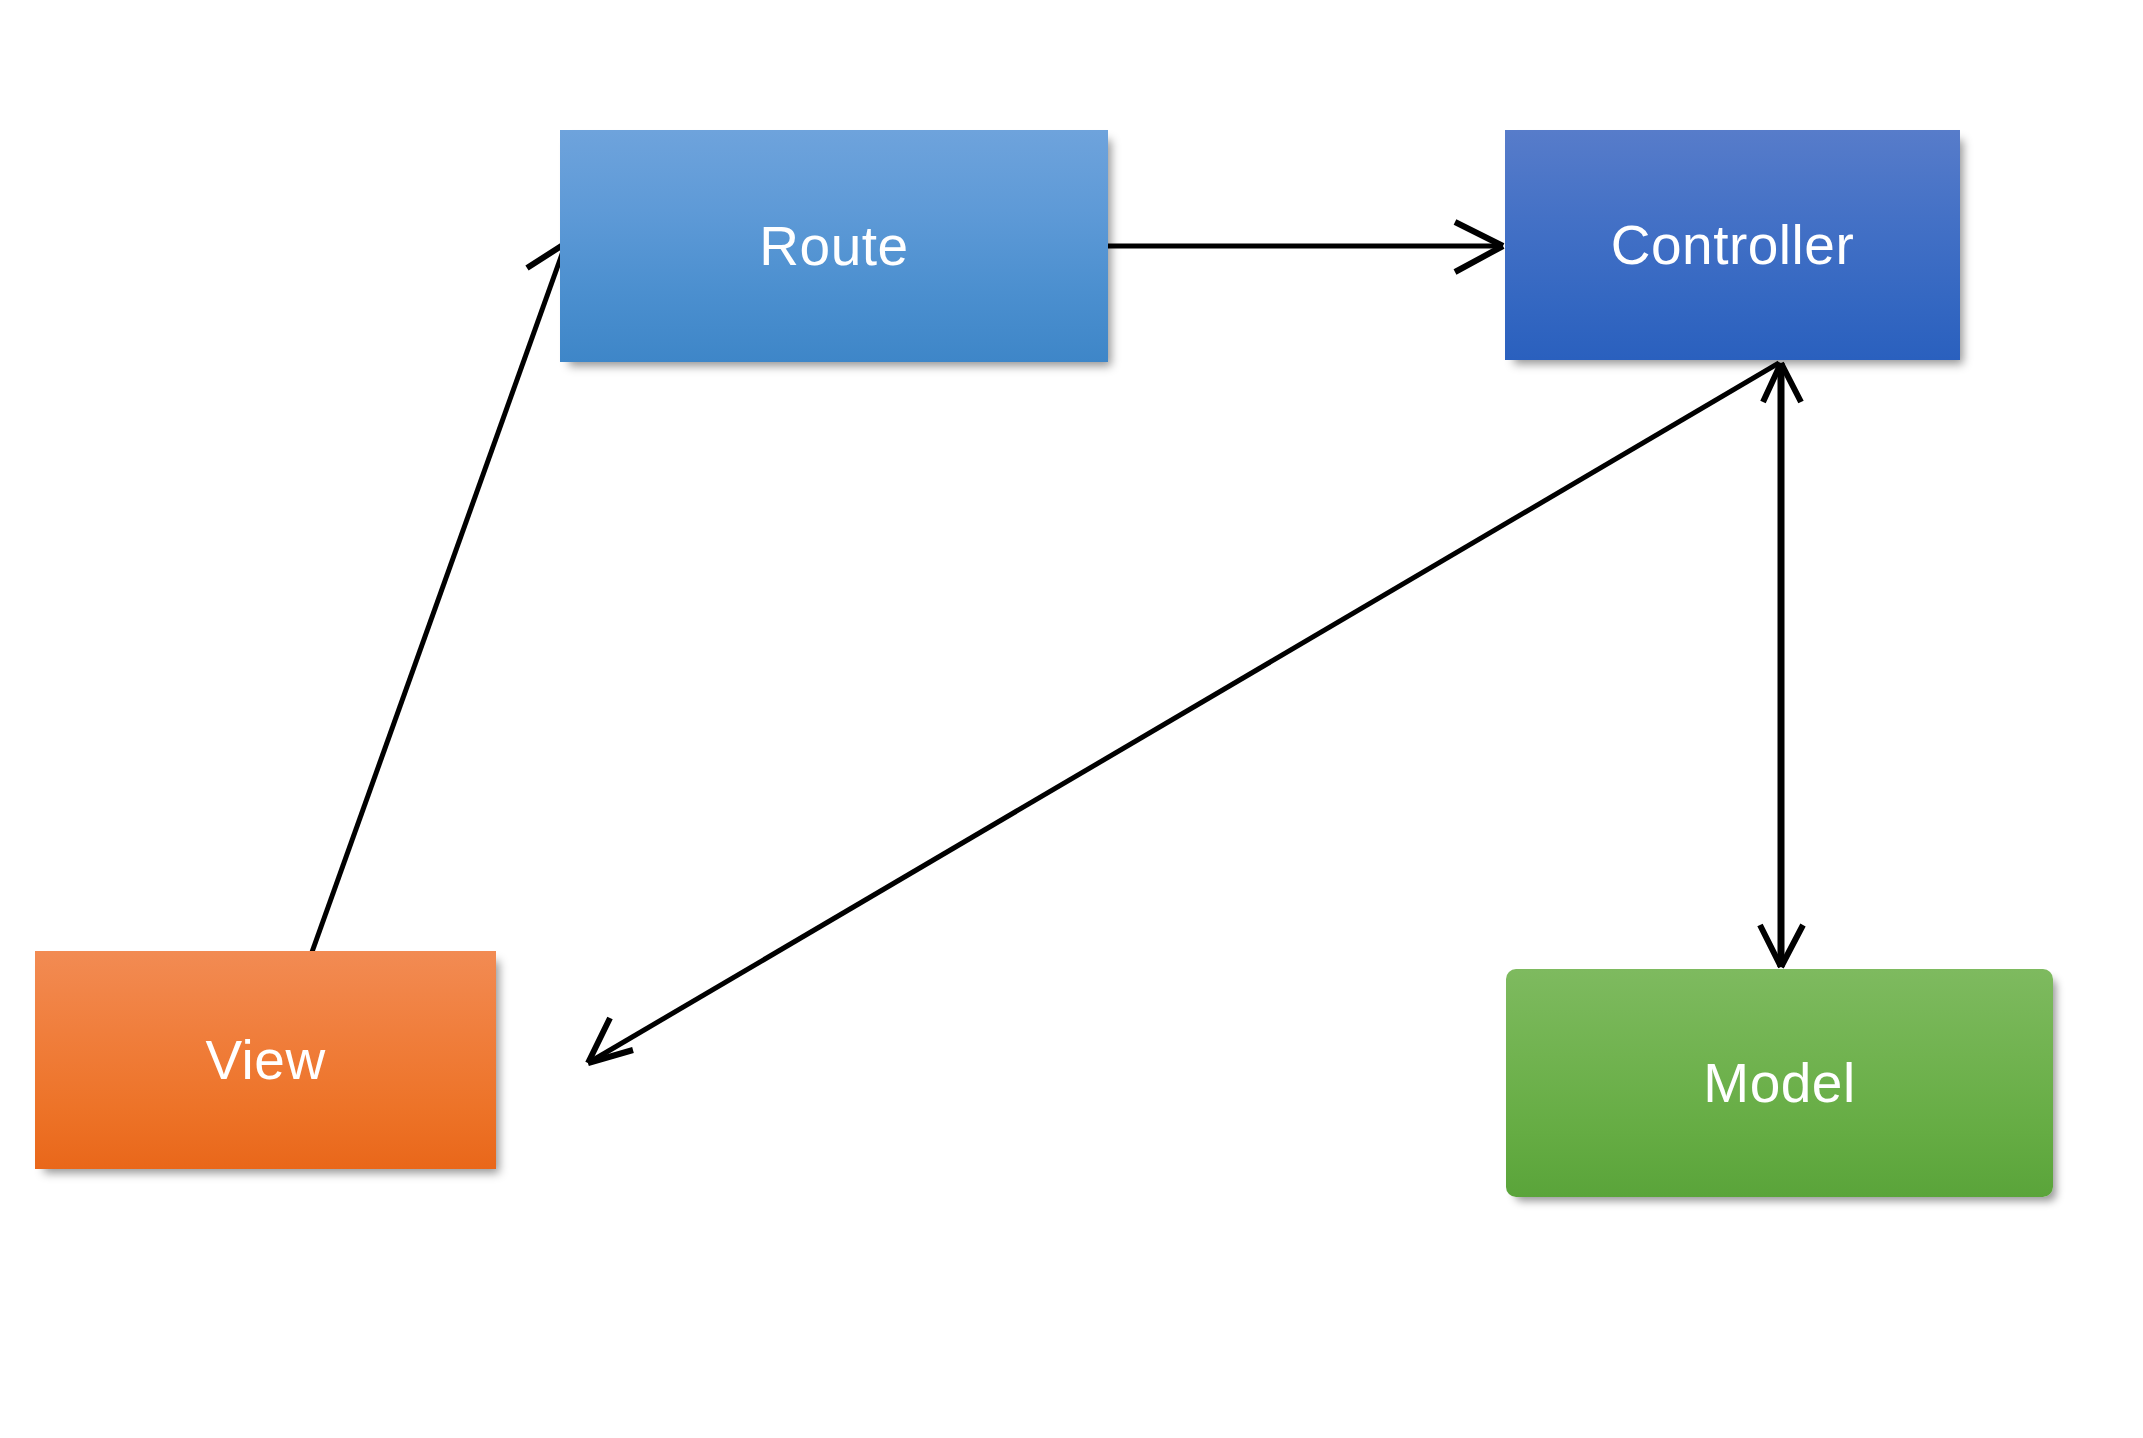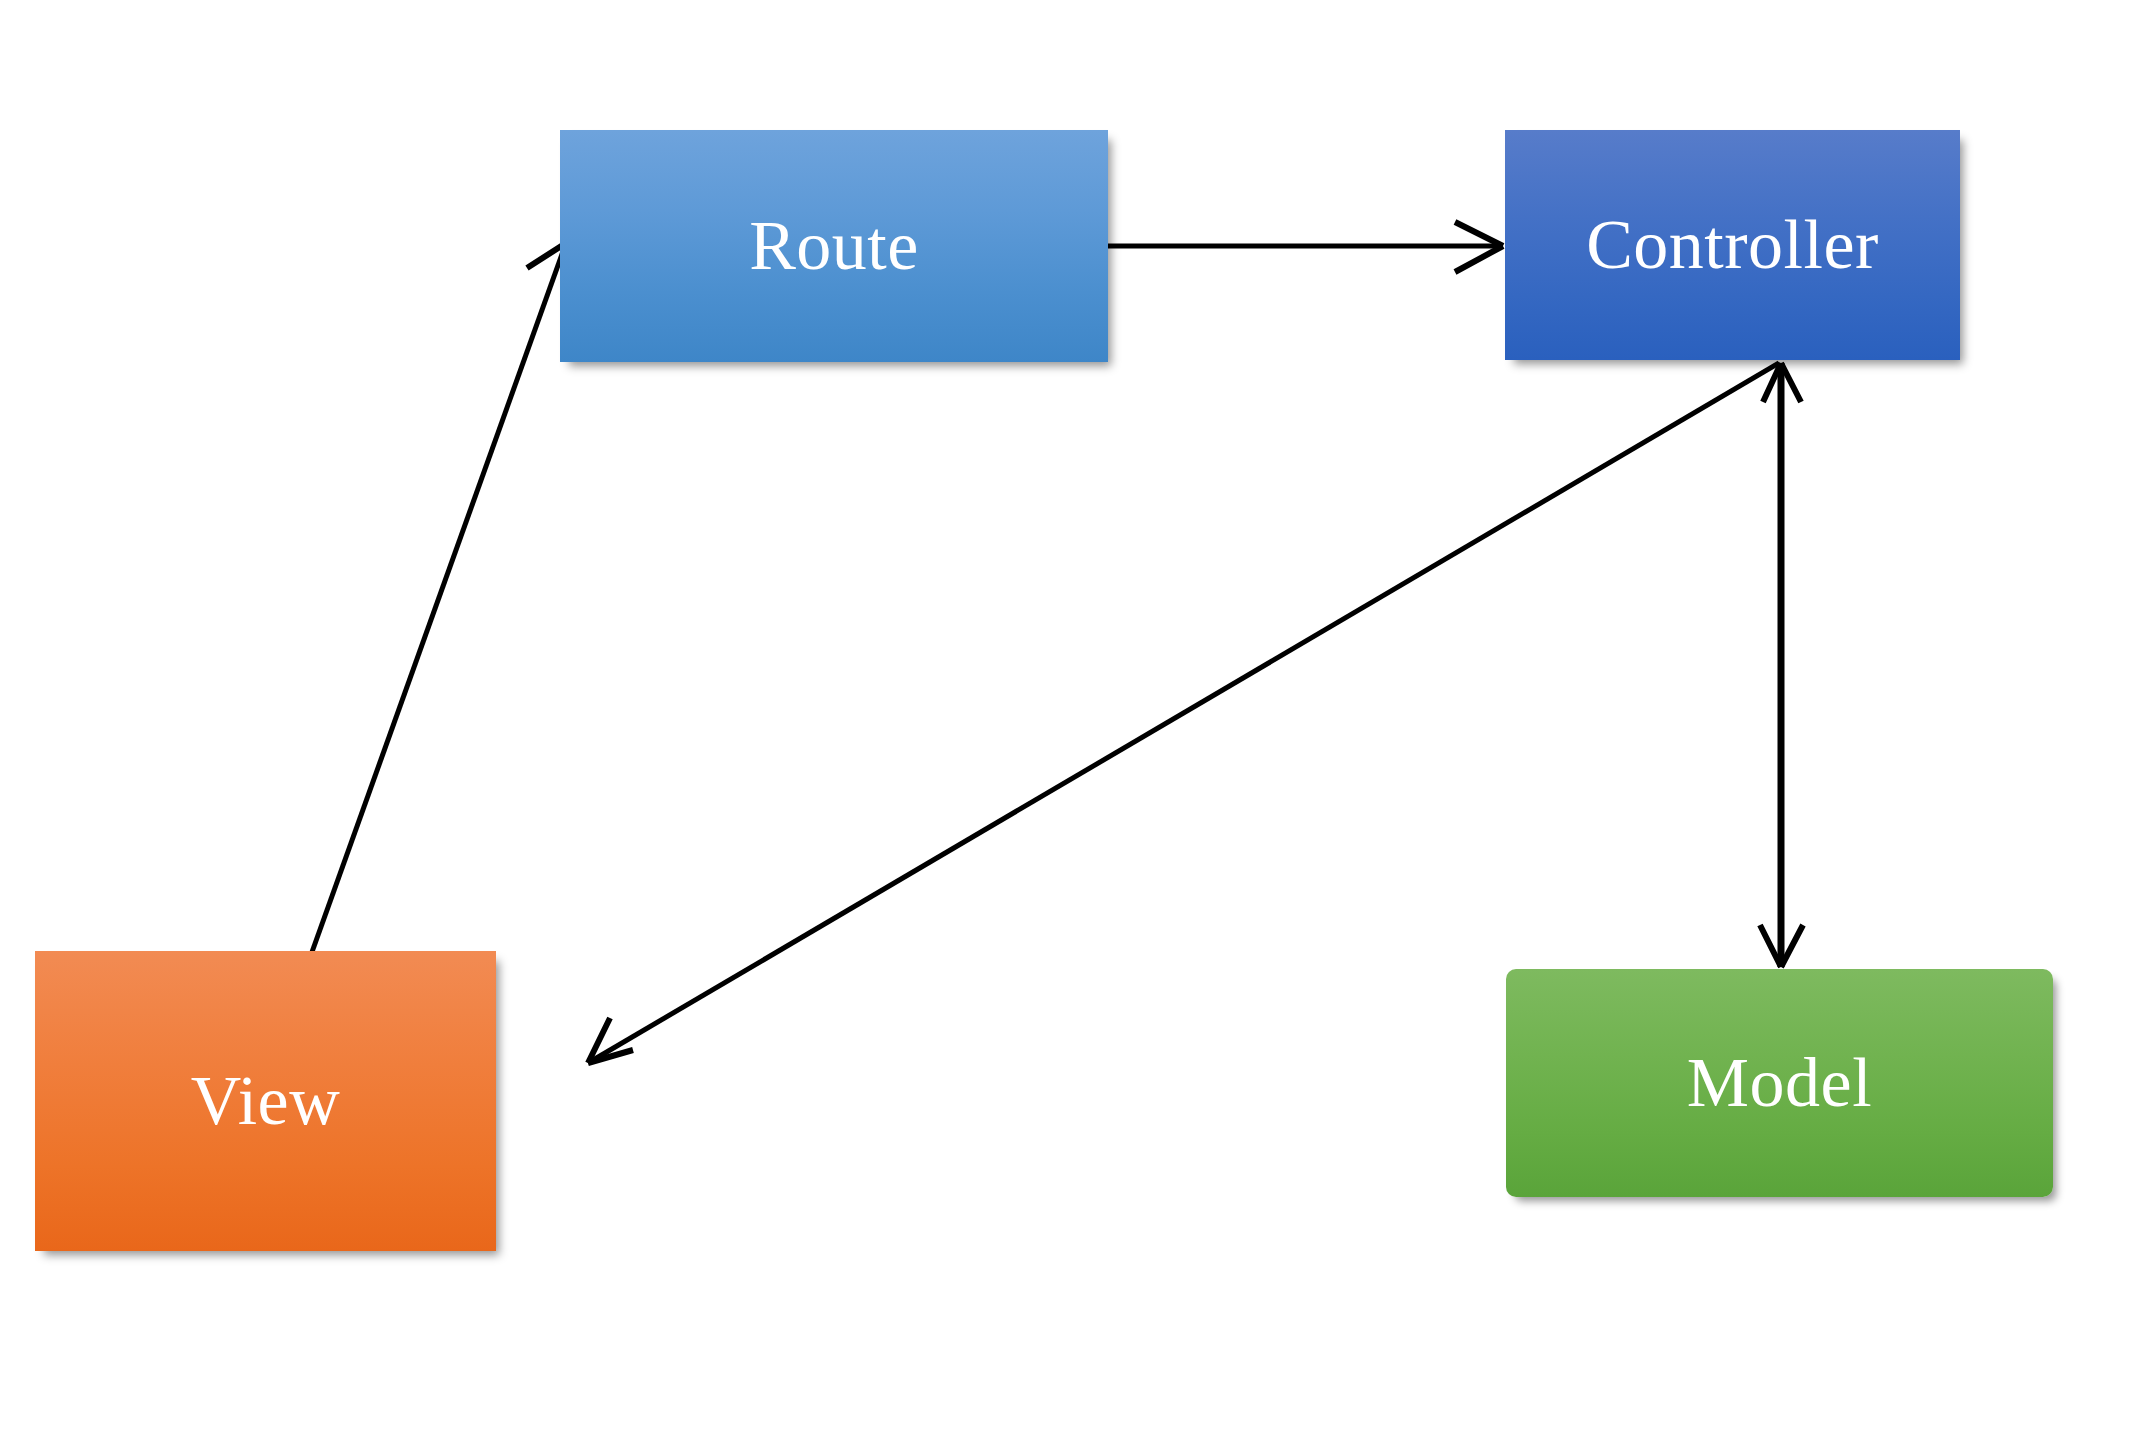--- a/index.html
+++ b/index.html
@@ -31,39 +31,39 @@
     position: absolute;
     z-index: 2;
     display: flex;
     align-items: center;
     justify-content: center;
     box-shadow: 6px 7px 9px -3px rgba(0,0,0,0.42);
     box-sizing: border-box;
   }
   .node-label {
     color: #ffffff;
-    font-family: Liberation Serif, serif;
+    font-family: Liberation Sans, sans-serif;
     font-weight: 400;
-    font-size: 70px;
+    font-size: 55px;
     line-height: 1;
     letter-spacing: 0.5px;
     white-space: nowrap;
     user-select: none;
   }
   
   #node-route {
     left: 560px; top: 130px; width: 548px; height: 232px;
     background: linear-gradient(to bottom, #6EA3DC 0%, #5E9AD7 35%, #4B8FCF 70%, #3E86C8 100%);
   }
   #node-controller {
     left: 1505px; top: 130px; width: 455px; height: 230px;
     background: linear-gradient(to bottom, #577CCA 0%, #4471C6 38%, #3568C2 72%, #2A60BE 100%);
   }
   #node-view {
-    left: 35px; top: 951px; width: 461px; height: 300px;
+    left: 35px; top: 951px; width: 461px; height: 218px;
     background: linear-gradient(to bottom, #F28B53 0%, #F07E3C 38%, #ED7328 72%, #E9671A 100%);
   }
   #node-model {
     left: 1506px; top: 969px; width: 547px; height: 228px;
     background: linear-gradient(to bottom, #7EBA5F 0%, #71B350 38%, #65AC43 72%, #5AA43A 100%);
     border-radius: 10px;
   }
 </style>
 </head>
 <body>

